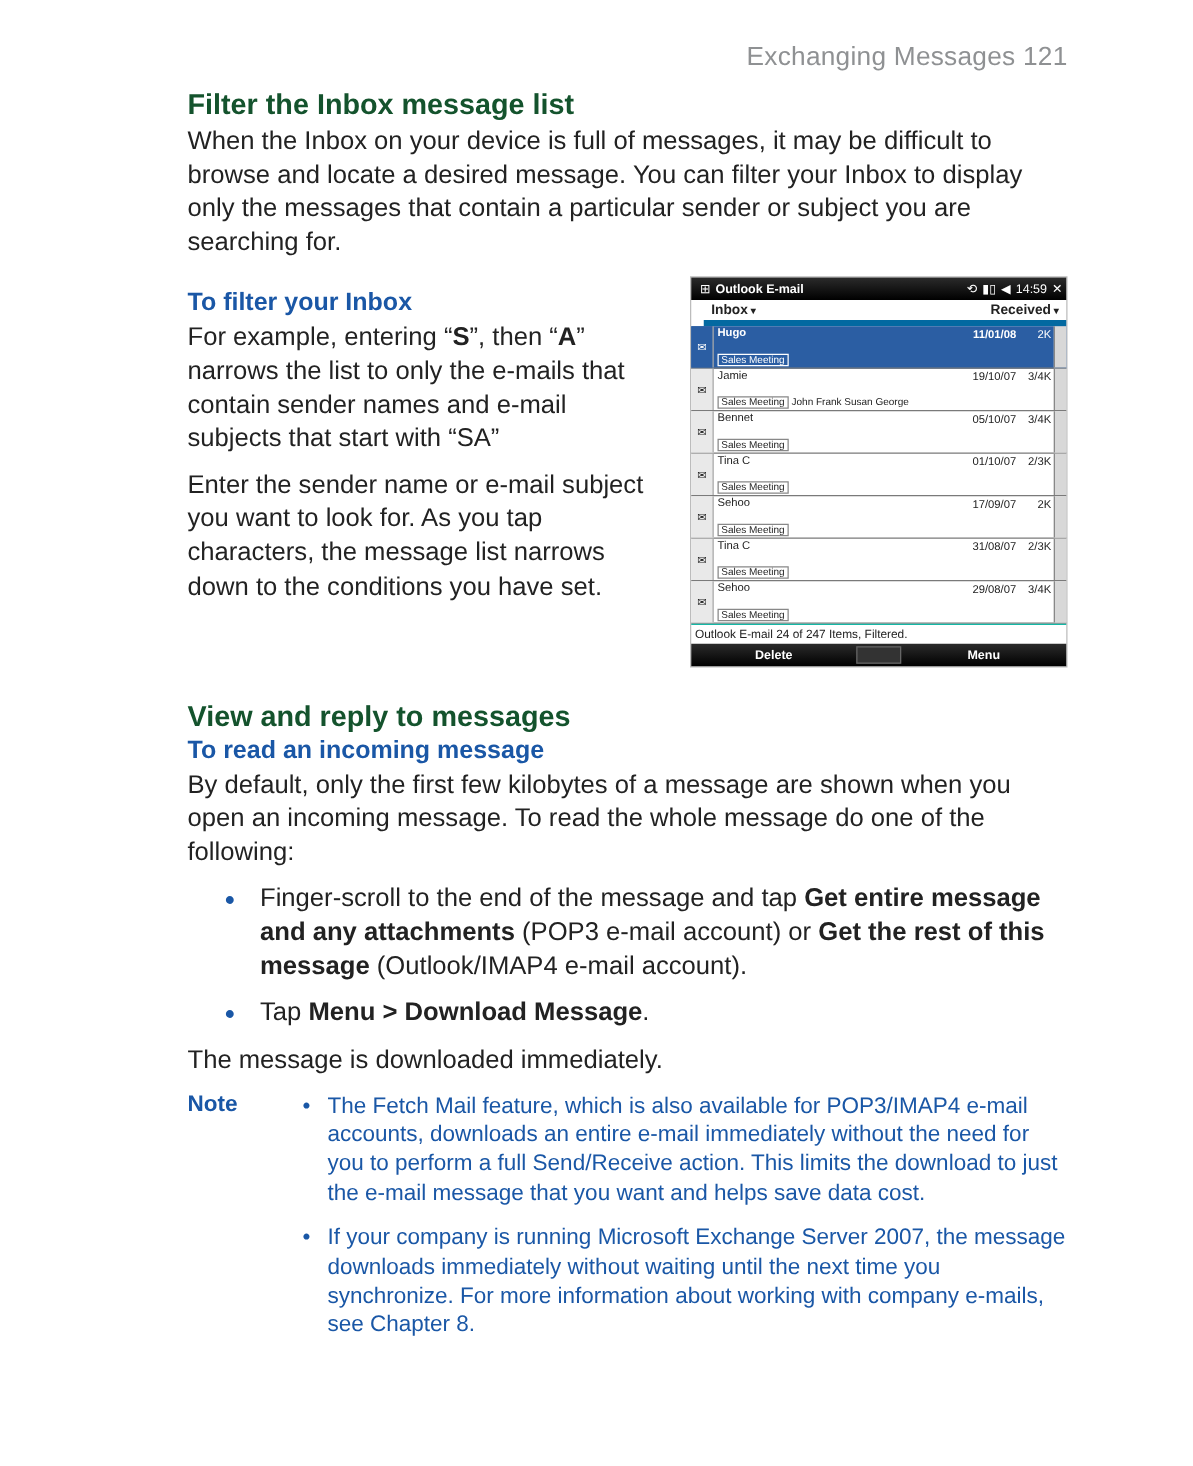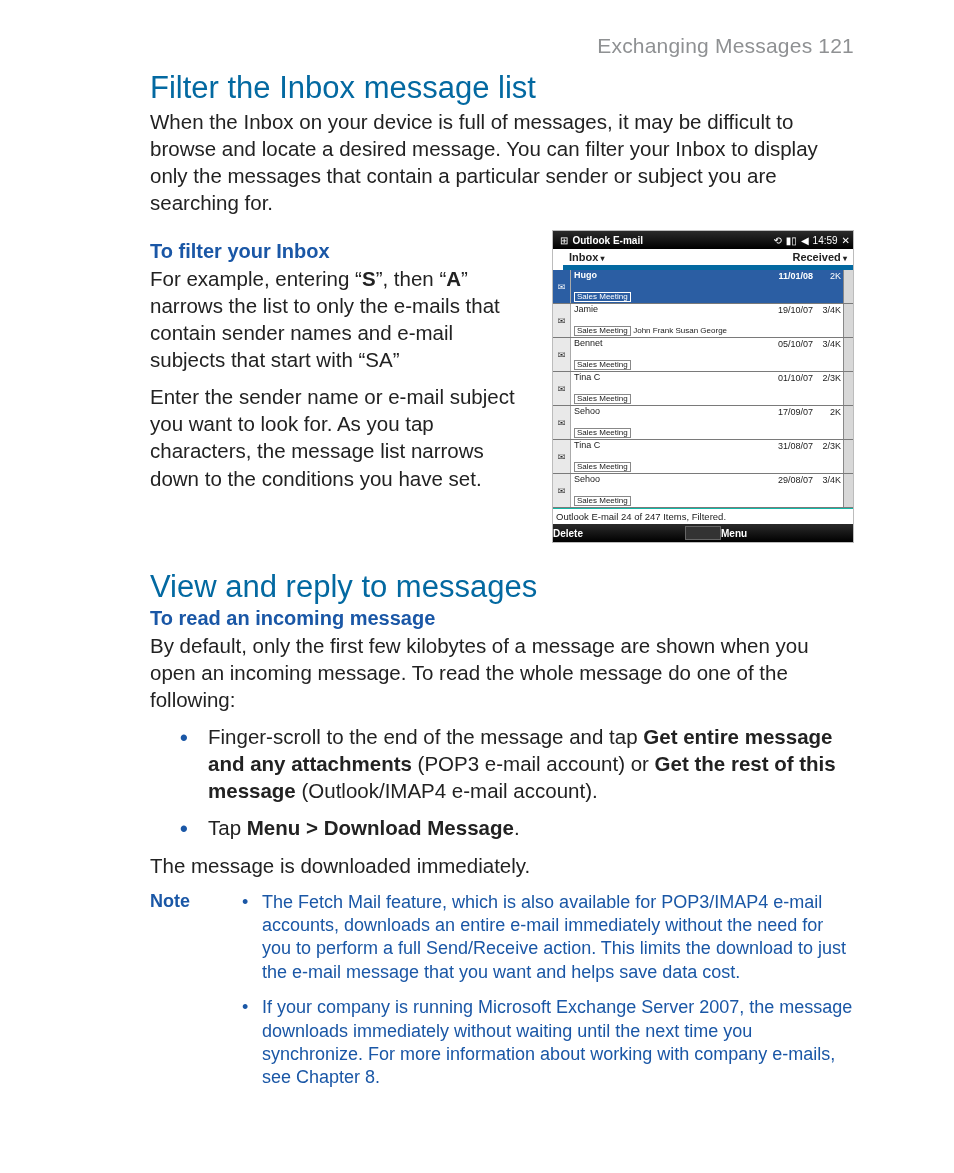--- a/index.html
+++ b/index.html
@@ -17,23 +17,23 @@
     position: relative;
   }
   .running-head {
     text-align: right;
     color: #8f9193;
     font-size: 21px;
     letter-spacing: .2px;
     margin-bottom: 12px;
   }
   h2.section {
-    color: #0369a1;
-    font-weight: 400;
-    font-size: 31px;
+    color: #14532d;
+    font-weight: 700;
+    font-size: 23px;
     margin: 8px 0 2px 0;
   }
   p.body {
     font-size: 20.5px;
     line-height: 1.32;
     margin: 2px 0 10px 0;
   }
   .sub {
     color: #1a57a6;
     font-weight: 700;
@@ -107,21 +107,21 @@
   .ss-status { font-size:9.5px; padding:2px 3px; border-top:1px solid #14b8a6; }
   .ss-softkeys {
     background:linear-gradient(#2b2b2b,#000);
     color:#fff;
     display:flex;
     font-weight:700;
     font-size:10px;
     height:18px;
     align-items:center;
   }
-  .ss-softkeys .sk { flex:1; text-align:left; }
+  .ss-softkeys .sk { flex:1; text-align:center; }
   .ss-softkeys .mid-ic {
     width:34px; height:12px; border:1px solid #666; background:#333;
   }
 
   ul.bullets {
     list-style:none;
     padding:0;
     margin:4px 0 6px 0;
   }
   ul.bullets > li {

